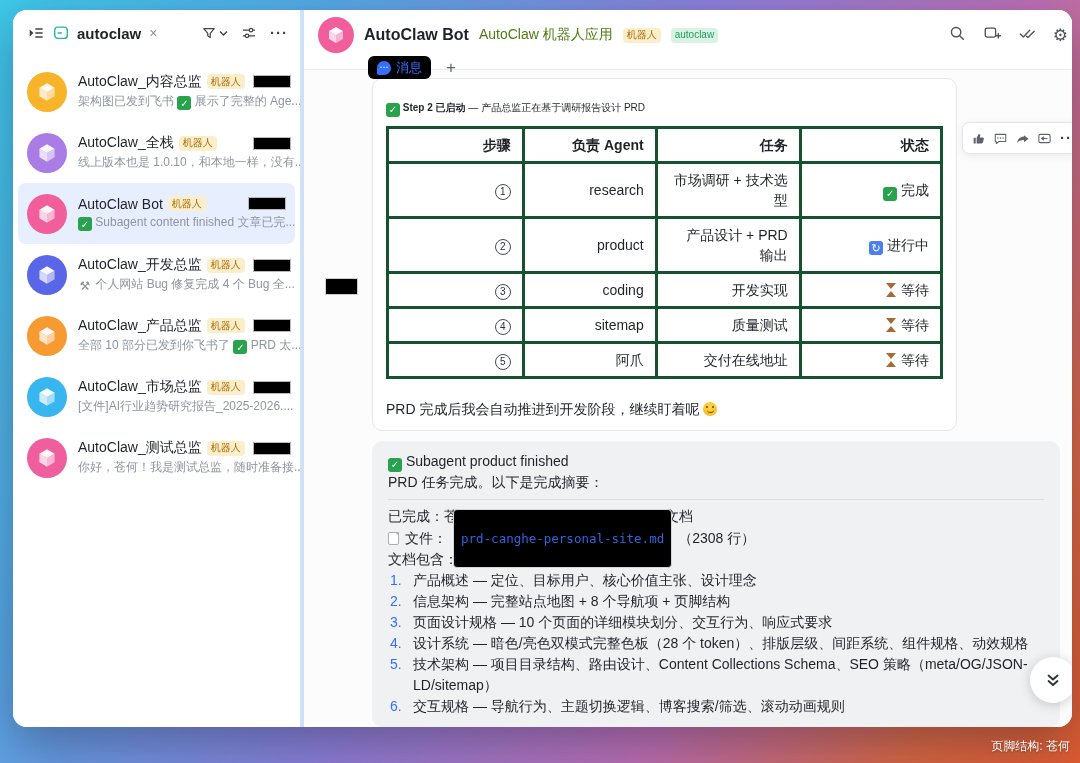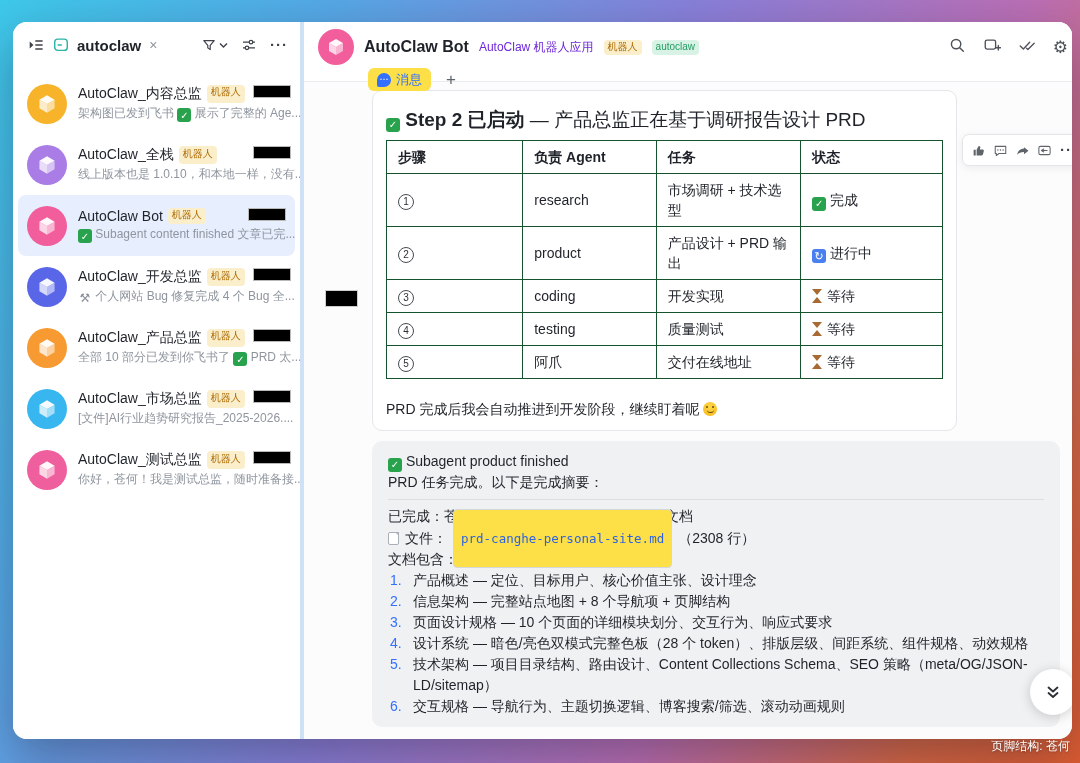--- a/index.html
+++ b/index.html
@@ -1,81 +1,81 @@
 <!DOCTYPE html>
 <html><head>
 <meta charset="utf-8">
 <style>
   *{box-sizing:border-box;margin:0;padding:0}
   body{
     width:1080px;height:763px;overflow:hidden;position:relative;
     font-family:"Liberation Sans","DejaVu Sans",sans-serif;color:#1f2329;
     background:linear-gradient(118deg,#3ec9ea 0%,#55a9e6 22%,#8b7fd9 48%,#bc6fb4 70%,#d96844 88%,#de5c31 100%);
   }
-  .window{position:absolute;left:13px;top:22px;width:1059px;height:717px;background:#fff;
+  .window{position:absolute;left:13px;top:10px;width:1059px;height:717px;background:#fff;
     border-radius:14px;box-shadow:0 18px 50px rgba(20,20,40,.35);display:flex;overflow:hidden}
   
   .sidebar{width:287px;flex:none;background:#fff;display:flex;flex-direction:column;min-width:0}
   .sb-head{height:46px;display:flex;align-items:center;padding:0 12px 0 14px;gap:7px;flex:none}
   .sb-head svg{display:block}
   .sb-title{font-size:15px;font-weight:700;color:#1f2329}
   .sb-x{color:#8f959e;font-size:14px;margin-left:1px}
   .sb-actions{margin-left:auto;display:flex;align-items:center;gap:13px;color:#3e434a}
   .funnel-wrap{display:flex;align-items:center;gap:2px}
   .dots{font-size:15px;font-weight:700;color:#3e434a;letter-spacing:1px;line-height:10px}
   .chat-list{padding-top:5px}
   .item{height:61px;display:flex;align-items:center;padding:0 9px 0 14px}
   .item.sel{background:#e7efff;border-radius:8px;margin:0 5px;padding-left:9px}
   .av{width:40px;height:40px;border-radius:50%;flex:none;display:flex;align-items:center;justify-content:center}
   .av svg{width:26px;height:26px}
   .av-sm{width:36px;height:36px}
   .av-sm svg{width:24px;height:24px}
   .it-body{margin-left:11px;min-width:0;flex:1}
-  .it-top{display:flex;gap:5px}
+  .it-top{display:flex;align-items:center;gap:5px}
   .it-name{font-size:14px;color:#1f2329;white-space:nowrap}
   .tag{font-size:10px;padding:1.5px 4px;border-radius:4px;flex:none;line-height:12px}
   .tag-bot{background:#faeecb;color:#ad6a00}
   .tag-app{background:#d8f3e5;color:#259a62}
   .redact{width:38px;height:13px;background:#000;border:1px solid #b9b9b9;flex:none;margin-left:auto}
   .it-prev{margin-top:5px;font-size:12px;color:#8f959e;white-space:nowrap;overflow:hidden;max-width:206px}
   
   .divider-v{width:4px;background:#cfe1f7;flex:none}
   
   .main{flex:1;position:relative;background:#fcfcfd;min-width:0}
   .m-head{position:relative;z-index:3;background:#fff;height:60px;padding:7px 8px 0 14px;border-bottom:1px solid #e9ebee}
   .m-row1{display:flex;align-items:center;gap:10px}
   .m-title{font-size:16px;font-weight:700;color:#1f2329;white-space:nowrap}
-  .m-sub{font-size:12px;color:#6d28d9;white-space:nowrap}
+  .m-sub{font-size:14px;color:#4d7c0f;white-space:nowrap}
   .m-actions{margin-left:auto;display:flex;align-items:center;gap:17px;color:#4d5259;margin-right:-4px}
   .gear{font-size:17px;line-height:17px;color:#4d5259}
   .m-tabs{display:flex;align-items:center;gap:15px;margin-top:3px;margin-left:50px}
-  .tab-pill{display:inline-flex;align-items:center;gap:5px;background:#fde047;color:#3370ff;font-size:13px;height:23px;padding:0 9px;border-radius:6px}
+  .tab-pill{display:inline-flex;align-items:center;gap:5px;background:#000000;color:#3370ff;font-size:13px;height:23px;padding:0 9px;border-radius:6px}
   .icon-msg{width:14px;height:14px;border-radius:7px 7px 7px 2px;background:#3370ff;color:#fff;font-size:9px;display:inline-flex;align-items:center;justify-content:center;line-height:0}
   .icon-msg::before{content:"⋯";margin-top:-1px}
   .tab-add{color:#5f646b;font-size:17px;line-height:17px}
   .m-scroll{position:absolute;top:60px;left:0;right:0;bottom:0;overflow:hidden;padding-left:68px;z-index:1}
   
   .bubble{display:inline-block;background:#eaecef;border-radius:8px;padding:9px 14px;font-size:14px;line-height:20px;margin-top:-6px}
   .card{width:585px;background:#fff;border:1px solid #e4e6ea;border-radius:10px;margin-top:8px;padding:11px 13px}
   .quote{border-left:2px solid #c9cdd3;padding-left:8px;font-size:12px;line-height:15px;color:#8f959e}
-  .step-title{margin:8px 0;font-size:19px;line-height:20px}
+  .step-title{margin:8px 0;font-size:10px;line-height:20px}
   .step-title b{font-weight:700}
   table.steps{border-collapse:collapse;width:100%;table-layout:fixed;font-size:14px}
-  .steps th,.steps td{border:1px solid #14532d;padding:6px 11px;text-align:left;vertical-align:middle;font-weight:400;line-height:20px}
+  .steps th,.steps td{border:3px solid #14532d;padding:6px 11px;text-align:right;vertical-align:middle;font-weight:400;line-height:20px}
   .steps th{font-weight:700}
   .steps td.nw{white-space:nowrap}
   .circ{display:inline-flex;width:16px;height:16px;border:1px solid #464b52;border-radius:50%;font-size:10px;align-items:center;justify-content:center;color:#2b2f36}
   .card-foot{margin-top:20px;font-size:14px;line-height:20px}
   .sumcard{width:688px;background:#f0f1f3;border-radius:10px;margin-top:10px;padding:10px 16px;font-size:14px;line-height:21px}
   .sumcard .hr{border-top:1px solid #dcdee1;margin:6px 0}
   .b{font-weight:400}
   .file-line{display:flex;align-items:center;gap:6px;height:22px}
   .icon-doc{position:relative;width:11px;height:13px;border:1.4px solid #a9afb8;border-radius:2px;background:#fff;flex:none}
   .icon-doc::before{content:"";position:absolute;right:-1px;top:-1px;border-left:4px solid transparent;border-top:4px solid #a9afb8}
-  .chip{font-family:"DejaVu Sans Mono","Liberation Mono",monospace;font-size:12.5px;color:#2e63e0;background:#fde047;border:1px solid #d3d6db;border-radius:4px;padding:18px 7px;white-space:nowrap}
+  .chip{font-family:"DejaVu Sans Mono","Liberation Mono",monospace;font-size:12.5px;color:#2e63e0;background:#000000;border:1px solid #d3d6db;border-radius:4px;padding:18px 7px;white-space:nowrap}
   .sumlist{list-style:none}
   .sumlist li{position:relative;padding-left:25px;line-height:21px}
   .sumlist .n{position:absolute;left:2px;color:#3370ff}
   
   .msg-tools{position:absolute;top:112px;right:-10px;z-index:4;display:flex;gap:0;background:#fff;border:1px solid #e3e5e9;border-radius:7px;box-shadow:0 2px 8px rgba(0,0,0,.07);padding:4px}
   .tbtn{width:22px;height:22px;display:flex;align-items:center;justify-content:center;color:#5f646b}
   
   .redact-msg{position:absolute;left:21px;top:268px;width:33px;height:17px;background:#000;border:1px solid #cfcfcf;z-index:2}
   
   .scrollbtn{position:absolute;left:726px;top:647px;width:46px;height:46px;border-radius:50%;background:#fff;
@@ -337,21 +337,21 @@
               <td class="nw"><span class="em em-sync"></span> 进行中</td>
             </tr>
             <tr>
               <td><span class="circ">3</span></td>
               <td>coding</td>
               <td>开发实现</td>
               <td class="nw"><span class="em em-wait"></span> 等待</td>
             </tr>
             <tr>
               <td><span class="circ">4</span></td>
-              <td>testing</td>
+              <td>sitemap</td>
               <td>质量测试</td>
               <td class="nw"><span class="em em-wait"></span> 等待</td>
             </tr>
             <tr>
               <td><span class="circ">5</span></td>
               <td>阿爪</td>
               <td>交付在线地址</td>
               <td class="nw"><span class="em em-wait"></span> 等待</td>
             </tr>
           </tbody>

